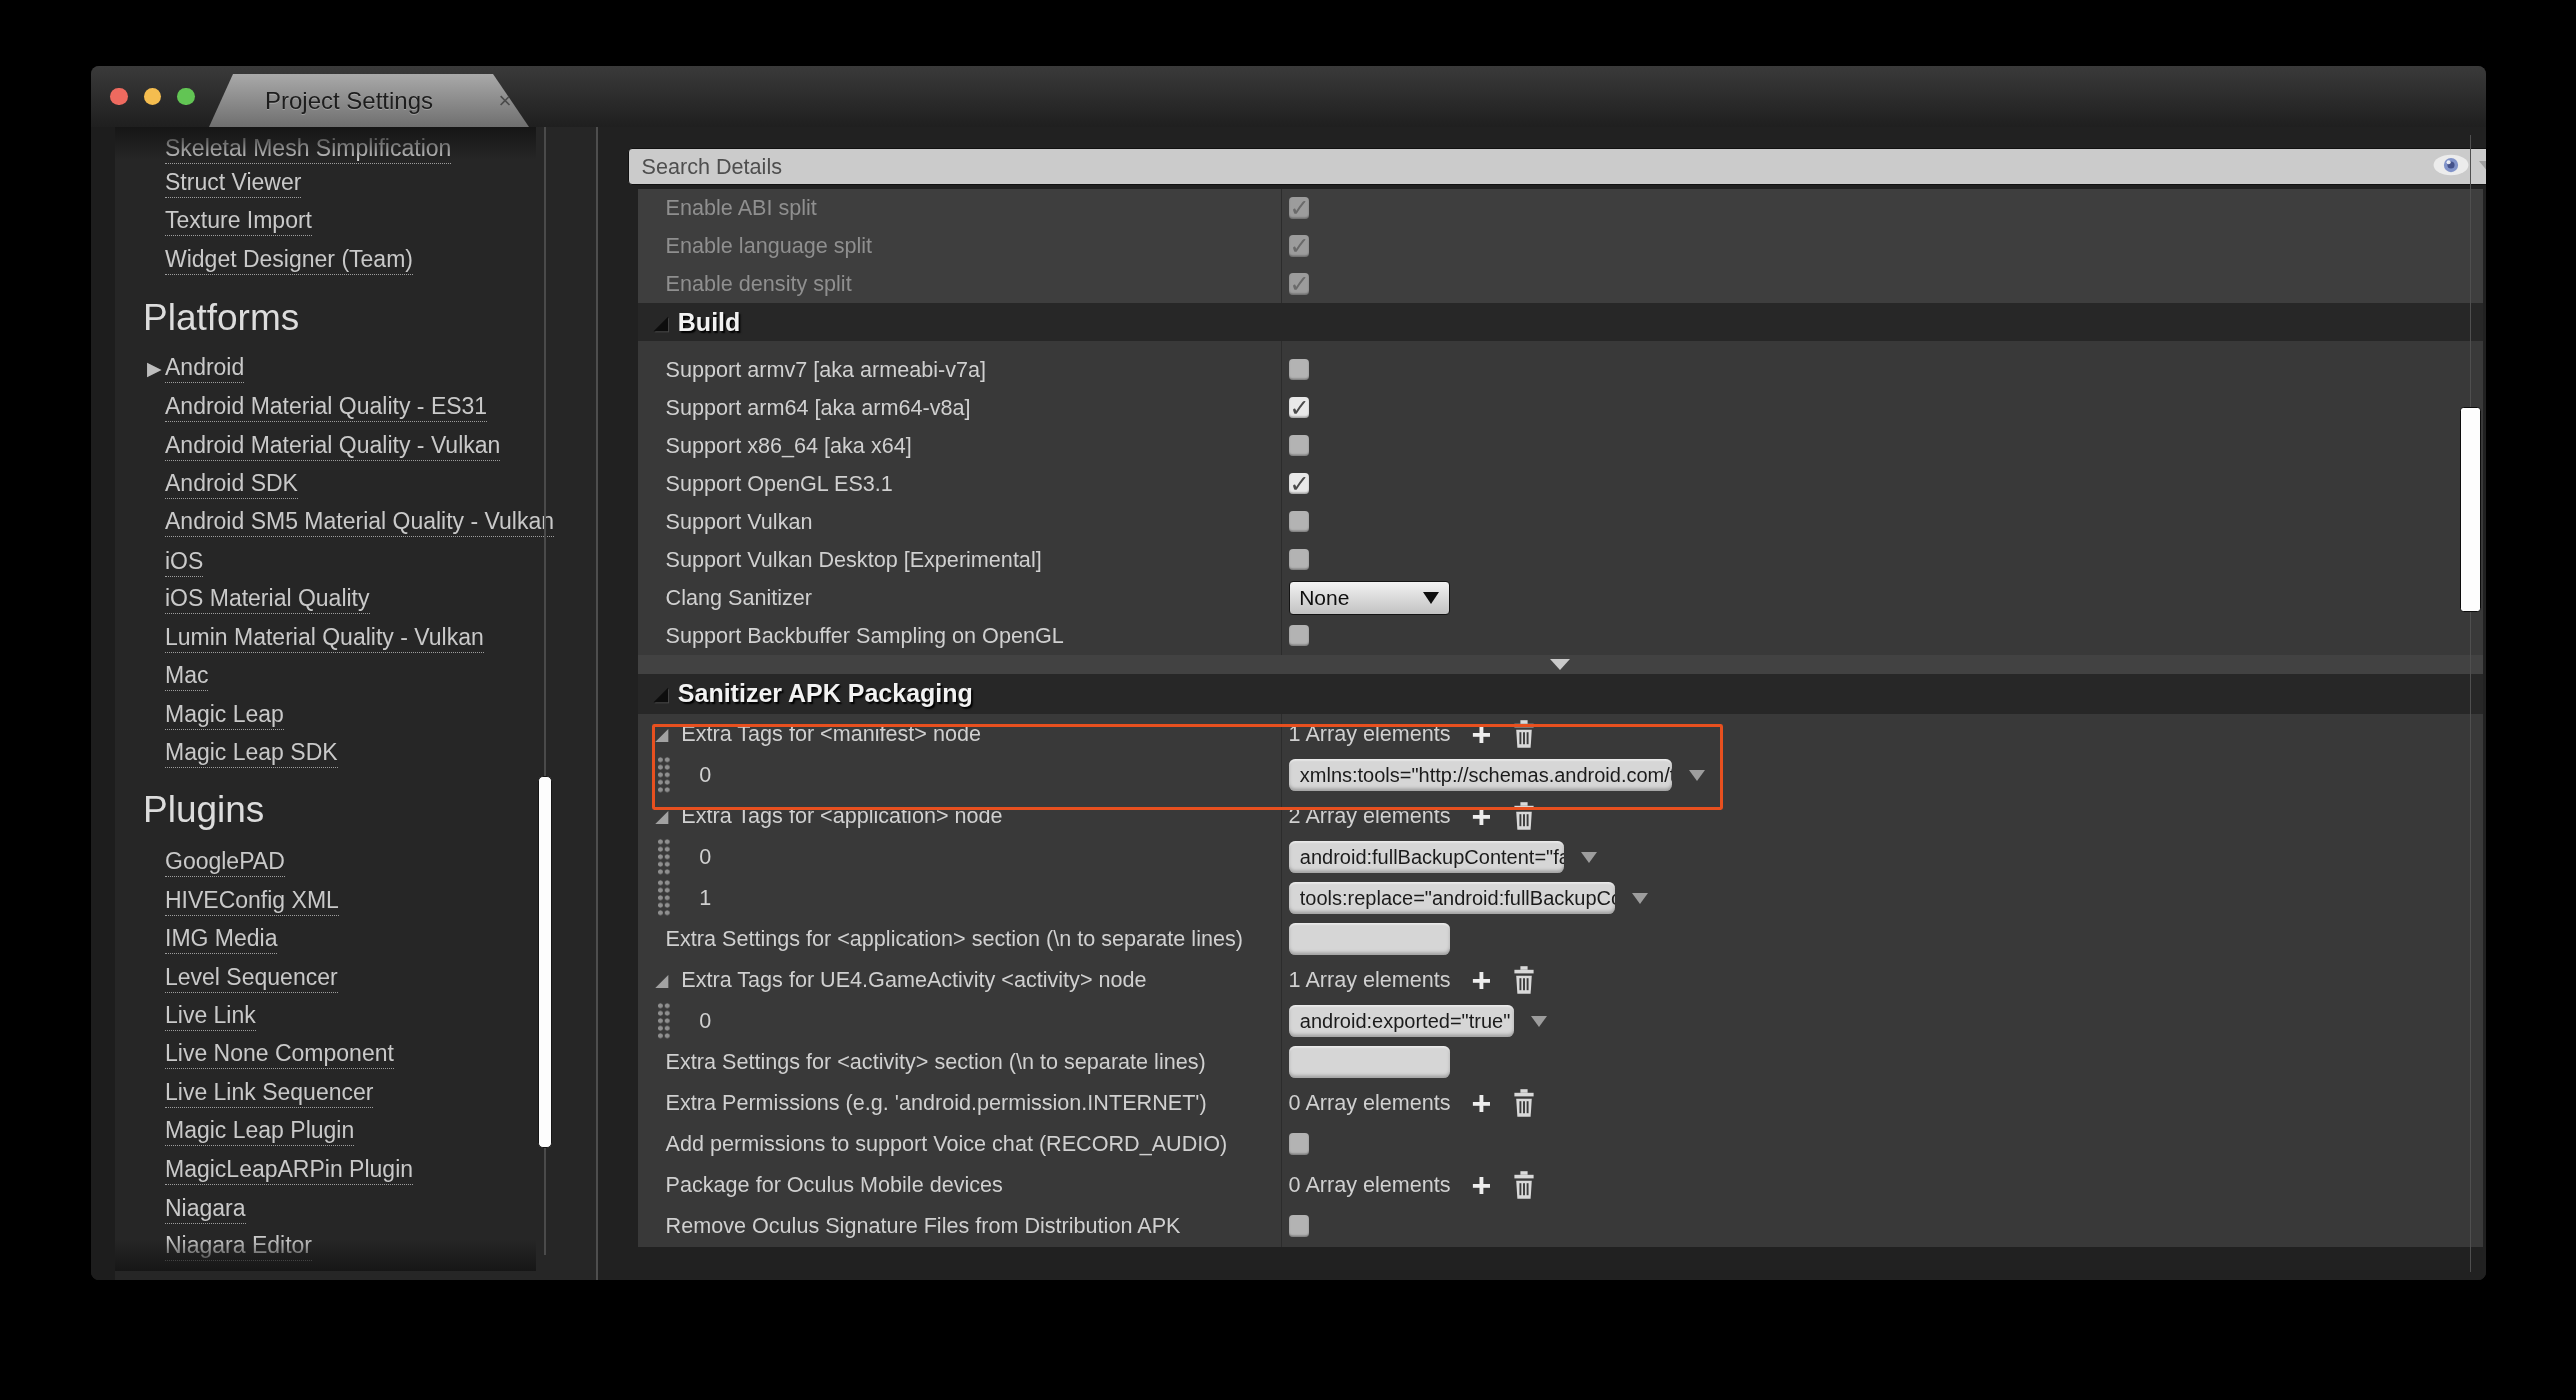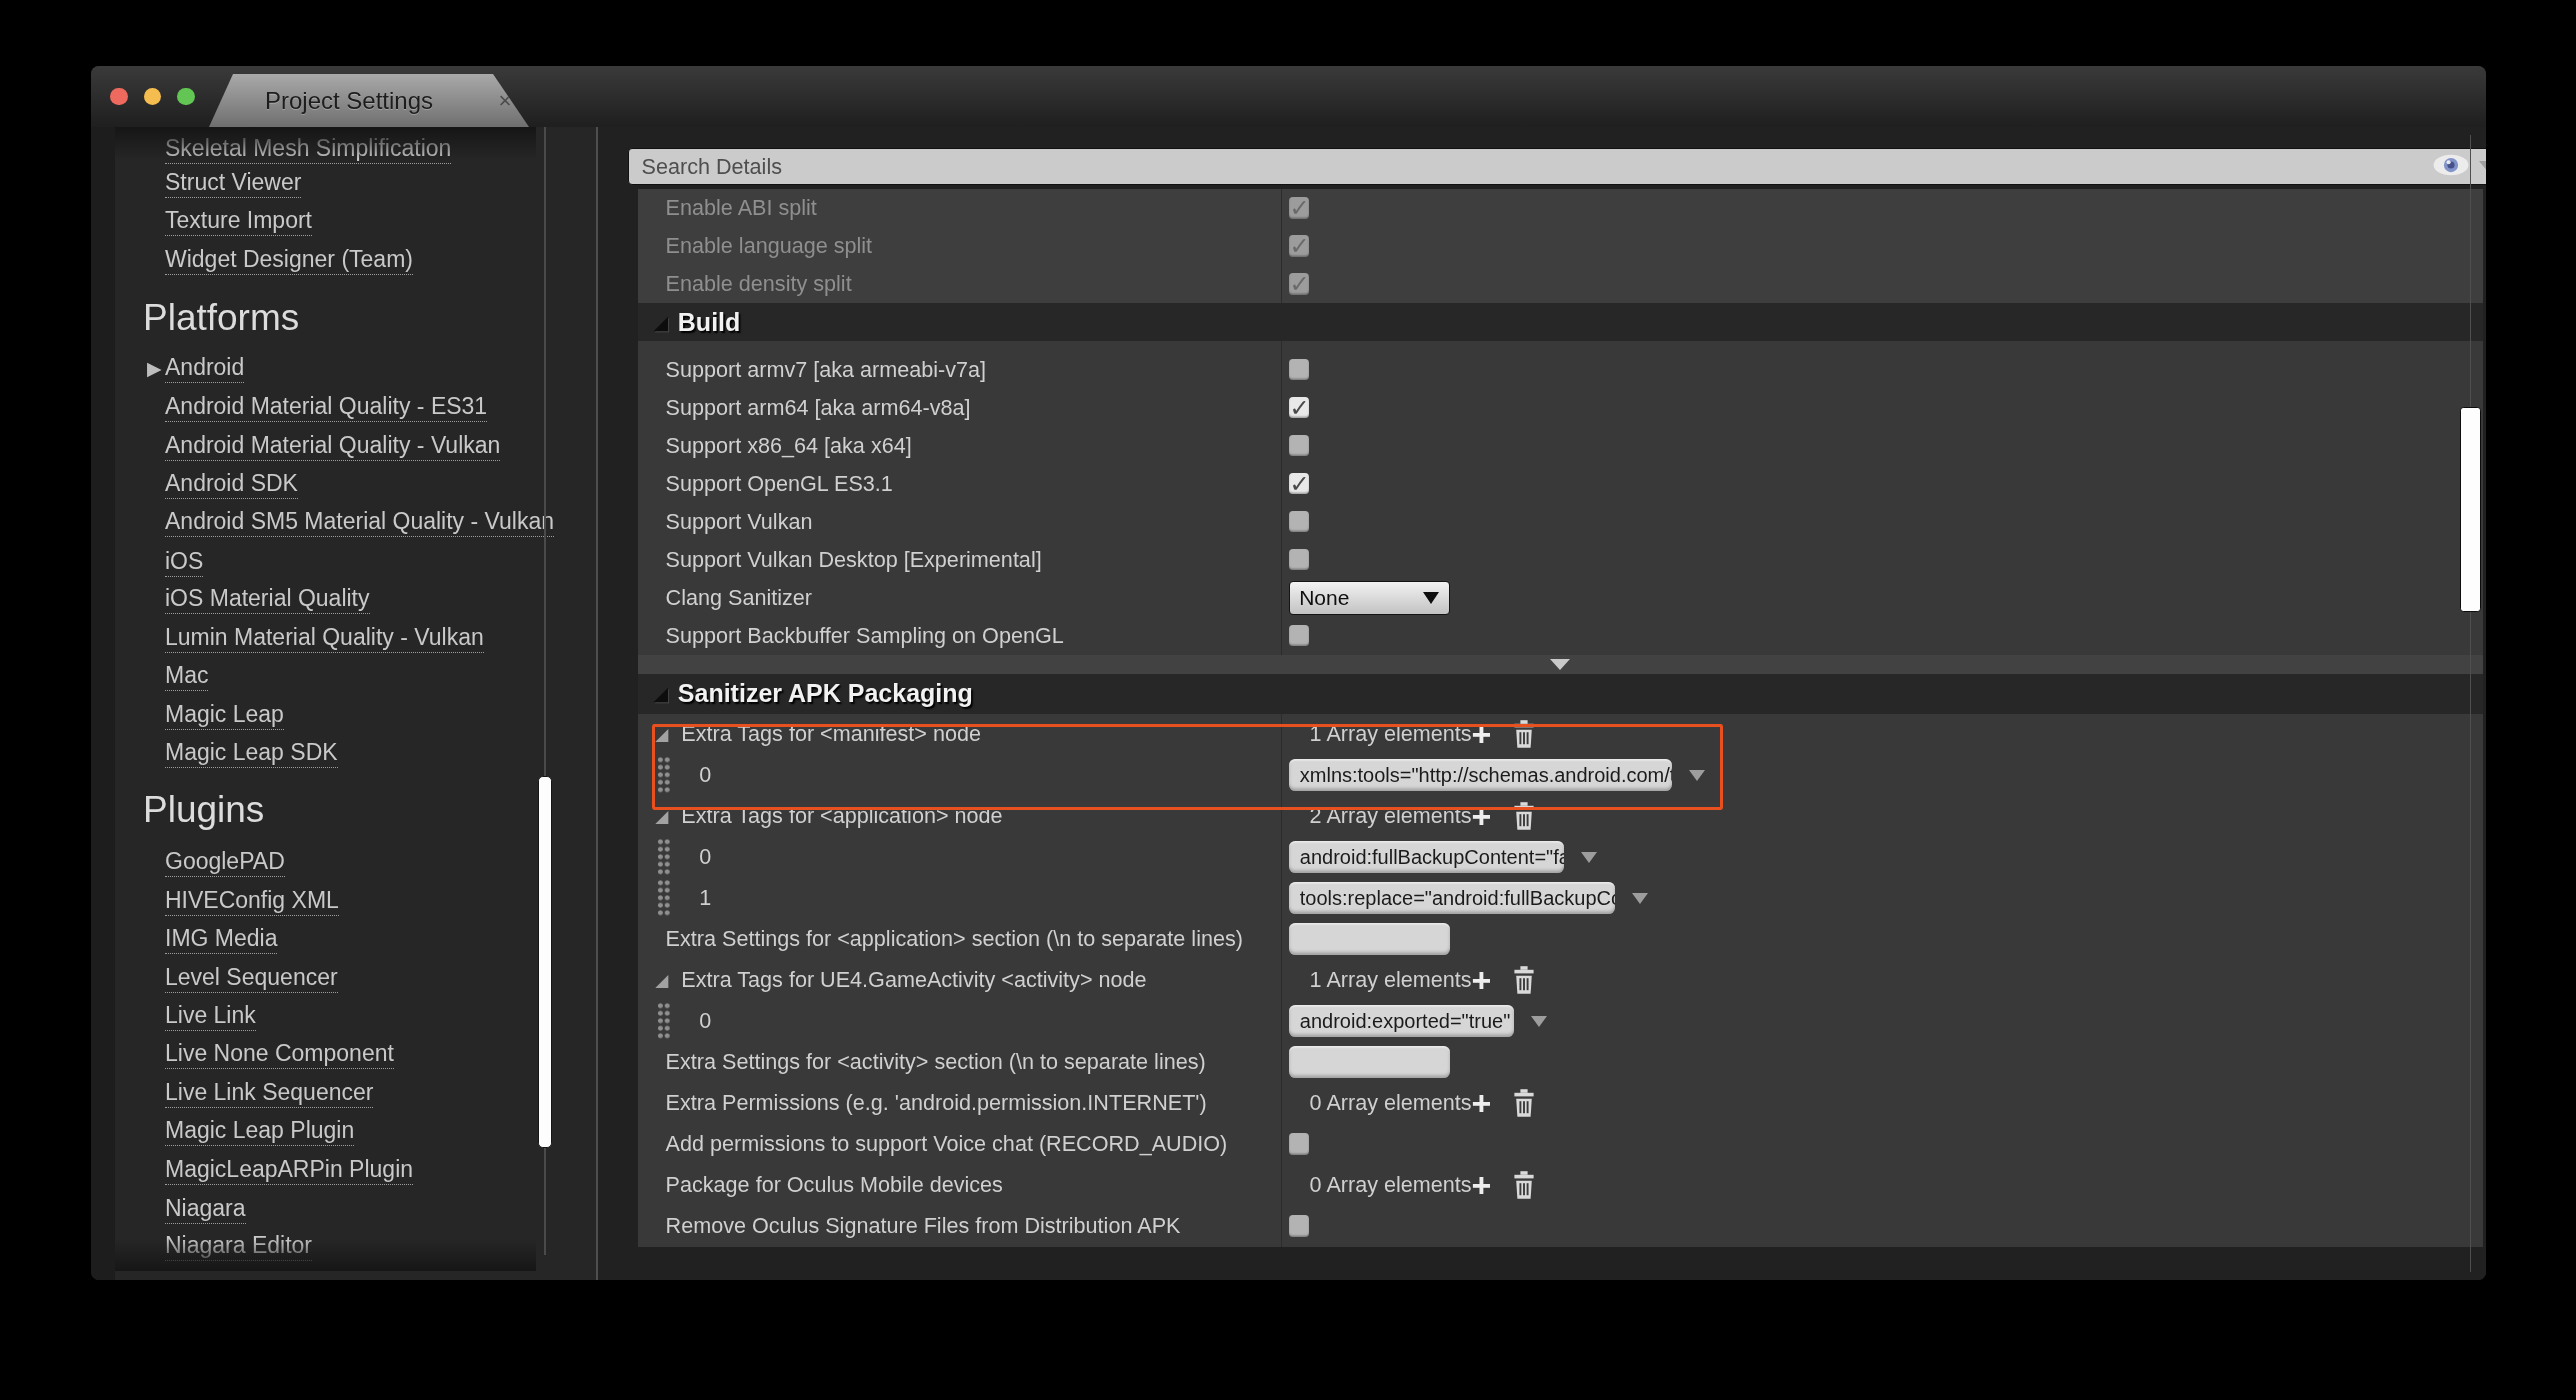--- a/index.html
+++ b/index.html
@@ -40,21 +40,21 @@
   .searchwrap{position:absolute;left:30px;top:21px;width:2008px;height:37px;}
   .search-input{width:100%;height:100%;box-sizing:border-box;background:#cbcbcb;border:0.8px solid #111;
     border-radius:4px;padding:0 45px 0 13px;font-size:21.6px;color:#222;outline:none;
     font-family:"Liberation Sans","DejaVu Sans",sans-serif;}
   .search-input::placeholder{color:#4e4e4e;opacity:1;}
   .mag{position:absolute;right:8px;top:4px;}
   .eye{position:absolute;left:1834px;top:26px;}
   .eye-caret{position:absolute;left:1881px;top:34px;width:0;height:0;
     border-left:9.6px solid transparent;border-right:9.6px solid transparent;border-top:11.2px solid #9f9f9f;}
   
-  .rows-area{position:absolute;left:40px;top:62px;width:1845px;text-align:right;}
+  .rows-area{position:absolute;left:40px;top:62px;width:1845px;}
   .sec{position:relative;}
   .sec::after{content:"";position:absolute;left:643px;top:0;bottom:0;width:1.6px;background:#2c2c2c;}
   .sec-general{background:#3e3e3e;}
   .sec-body{background:#393939;}
   .sec-build{padding-top:9.6px;}
   .sec-header{height:38px;background:#272727;display:flex;align-items:center;padding-left:16px;}
   .sec-header .hdr-tri{font-size:19px;color:#0d0d0d;margin-right:9.6px;text-shadow:0.8px 0.8px 0 rgba(255,255,255,.15);}
   .hdr-text{font-size:25px;font-weight:bold;color:#f2f2f2;text-shadow:1.6px 1.6px 1.6px #000;}
   .hdr-adv{height:40px;}
   .band{height:19px;background:#424242;position:relative;}

